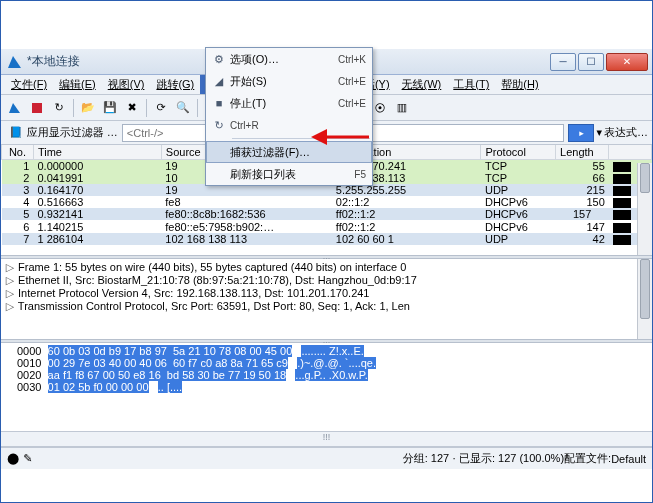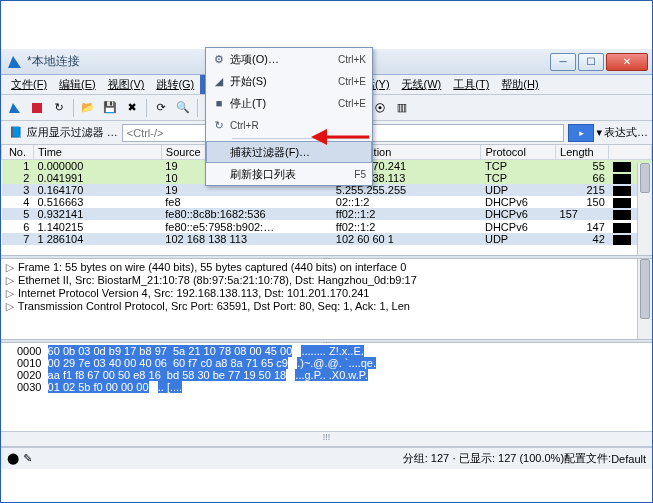--- a/index.html
+++ b/index.html
@@ -206,21 +206,21 @@
           <td>DHCPv6</td>
           <td style="text-align: right;">150</td>
           <td><span class="lenbar"></span></td>
         </tr>
         <tr class="row-blue">
           <td style="text-align: right;">5</td>
           <td>0.932141</td>
           <td>fe80::8c8b:1682:536</td>
           <td>ff02::1:2</td>
           <td>DHCPv6</td>
-          <td style="text-align: left;">157</td>
+          <td style="text-align: center;">157</td>
           <td><span class="lenbar"></span></td>
         </tr>
         <tr class="row-white">
           <td style="text-align: right;">6</td>
           <td>1.140215</td>
           <td>fe80::e5:7958:b902:…</td>
           <td>ff02::1:2</td>
           <td>DHCPv6</td>
           <td style="text-align: right;">147</td>
           <td><span class="lenbar"></span></td>

